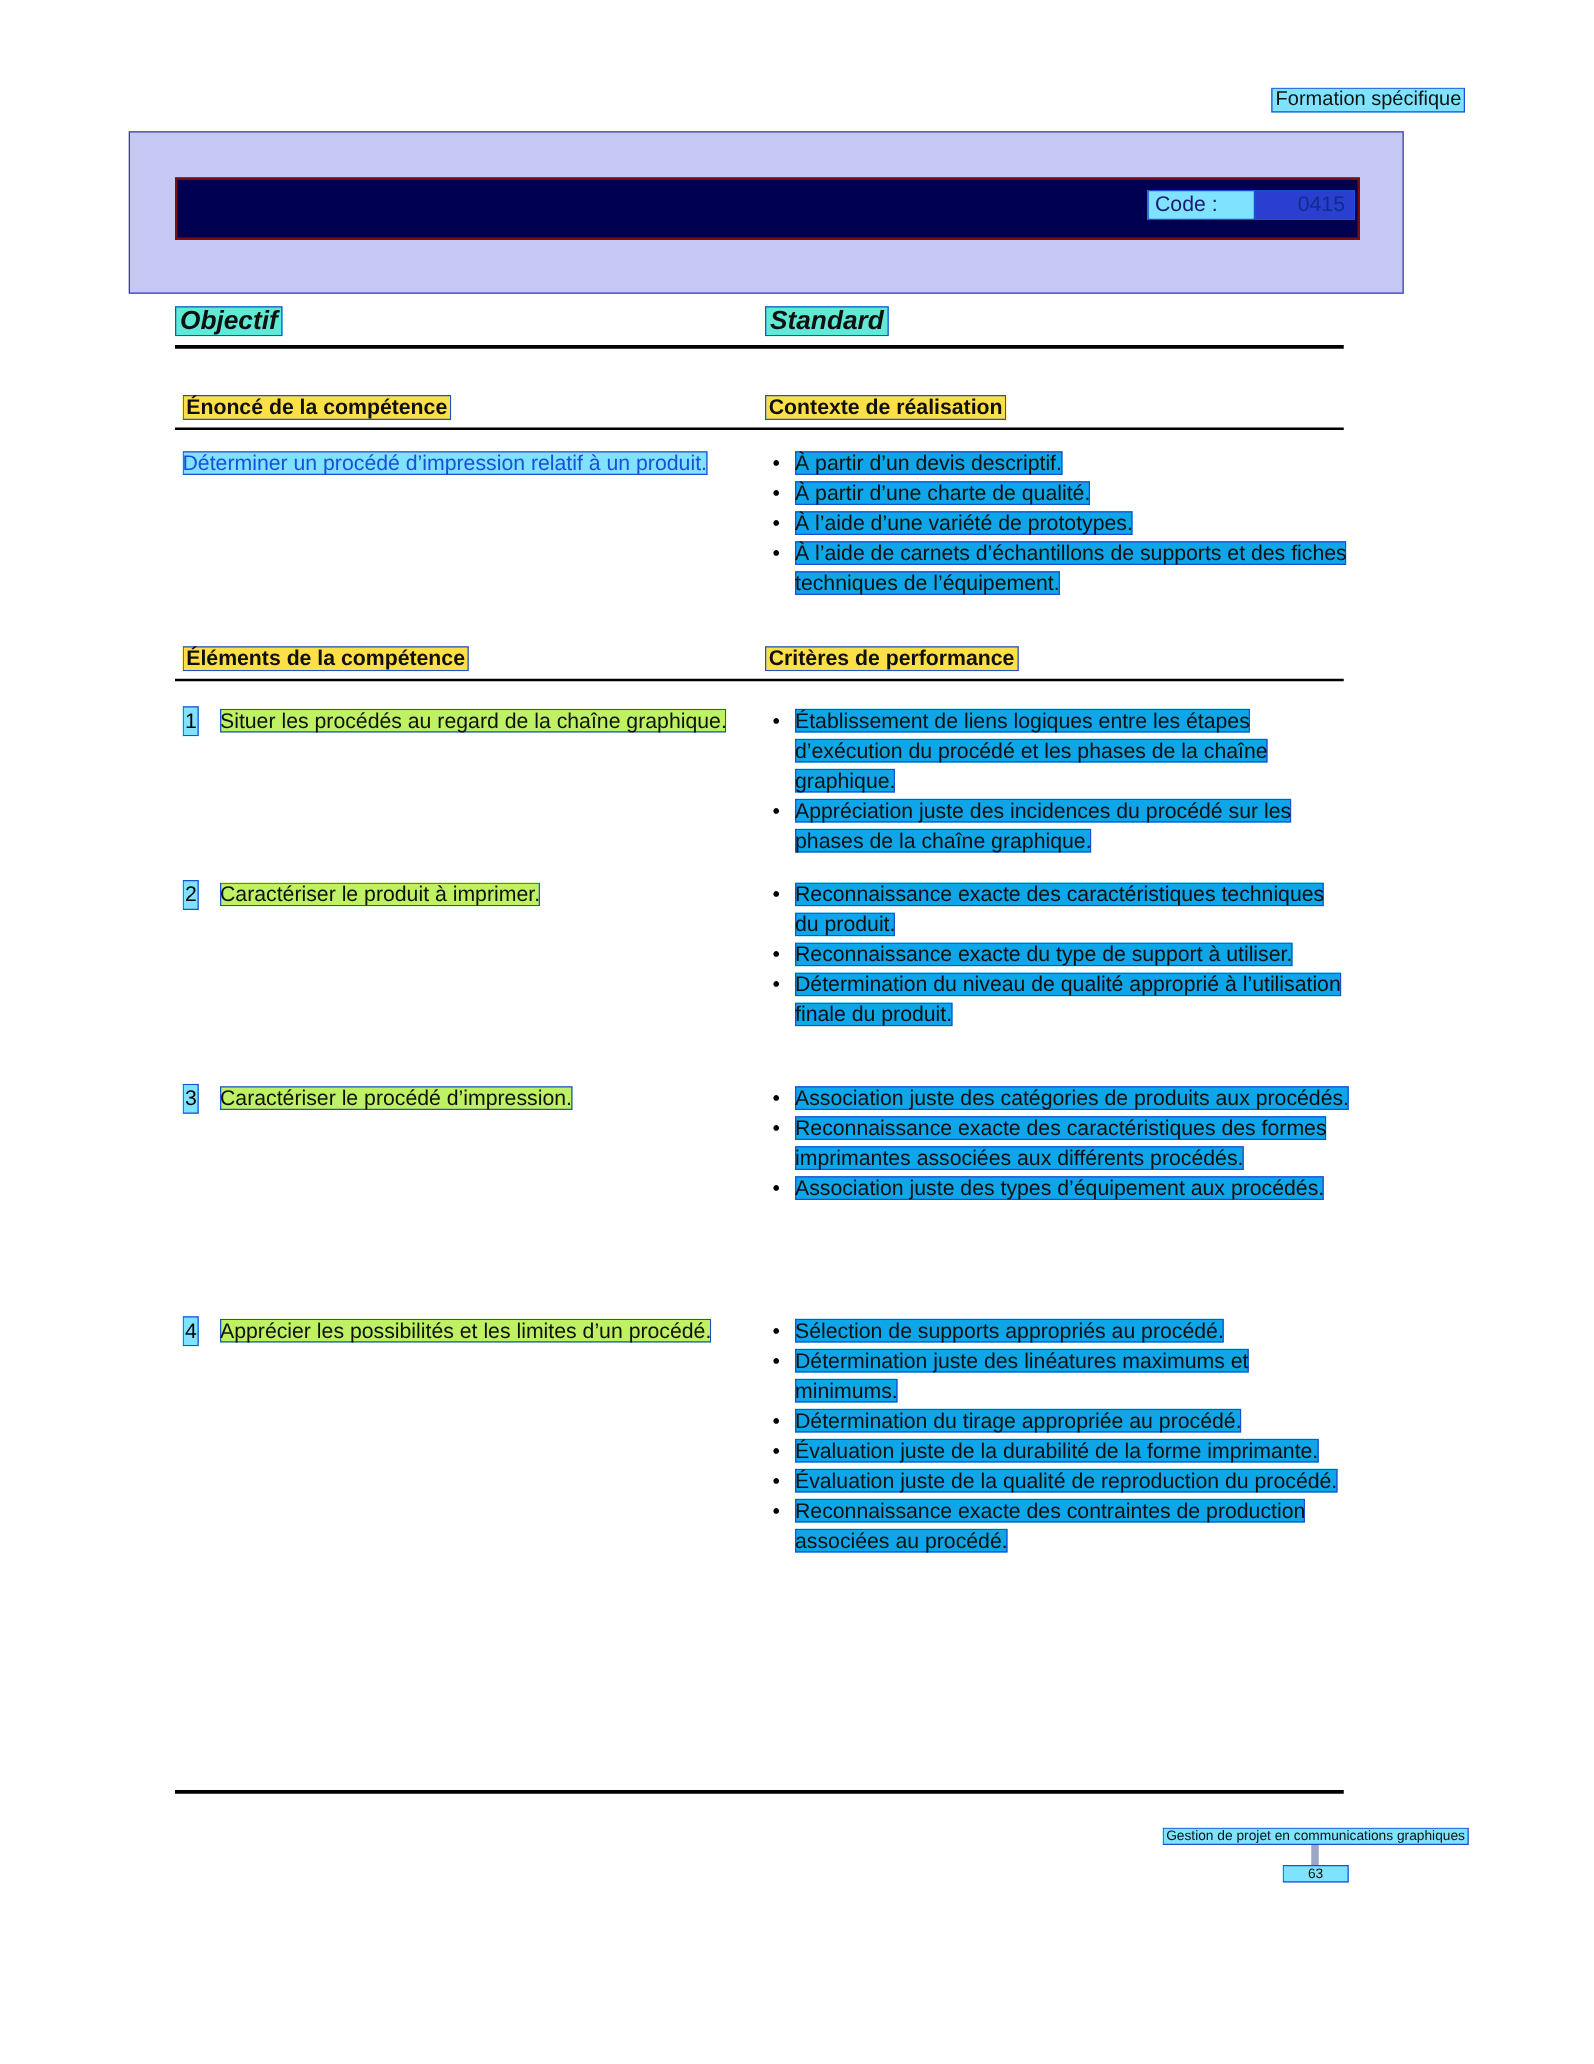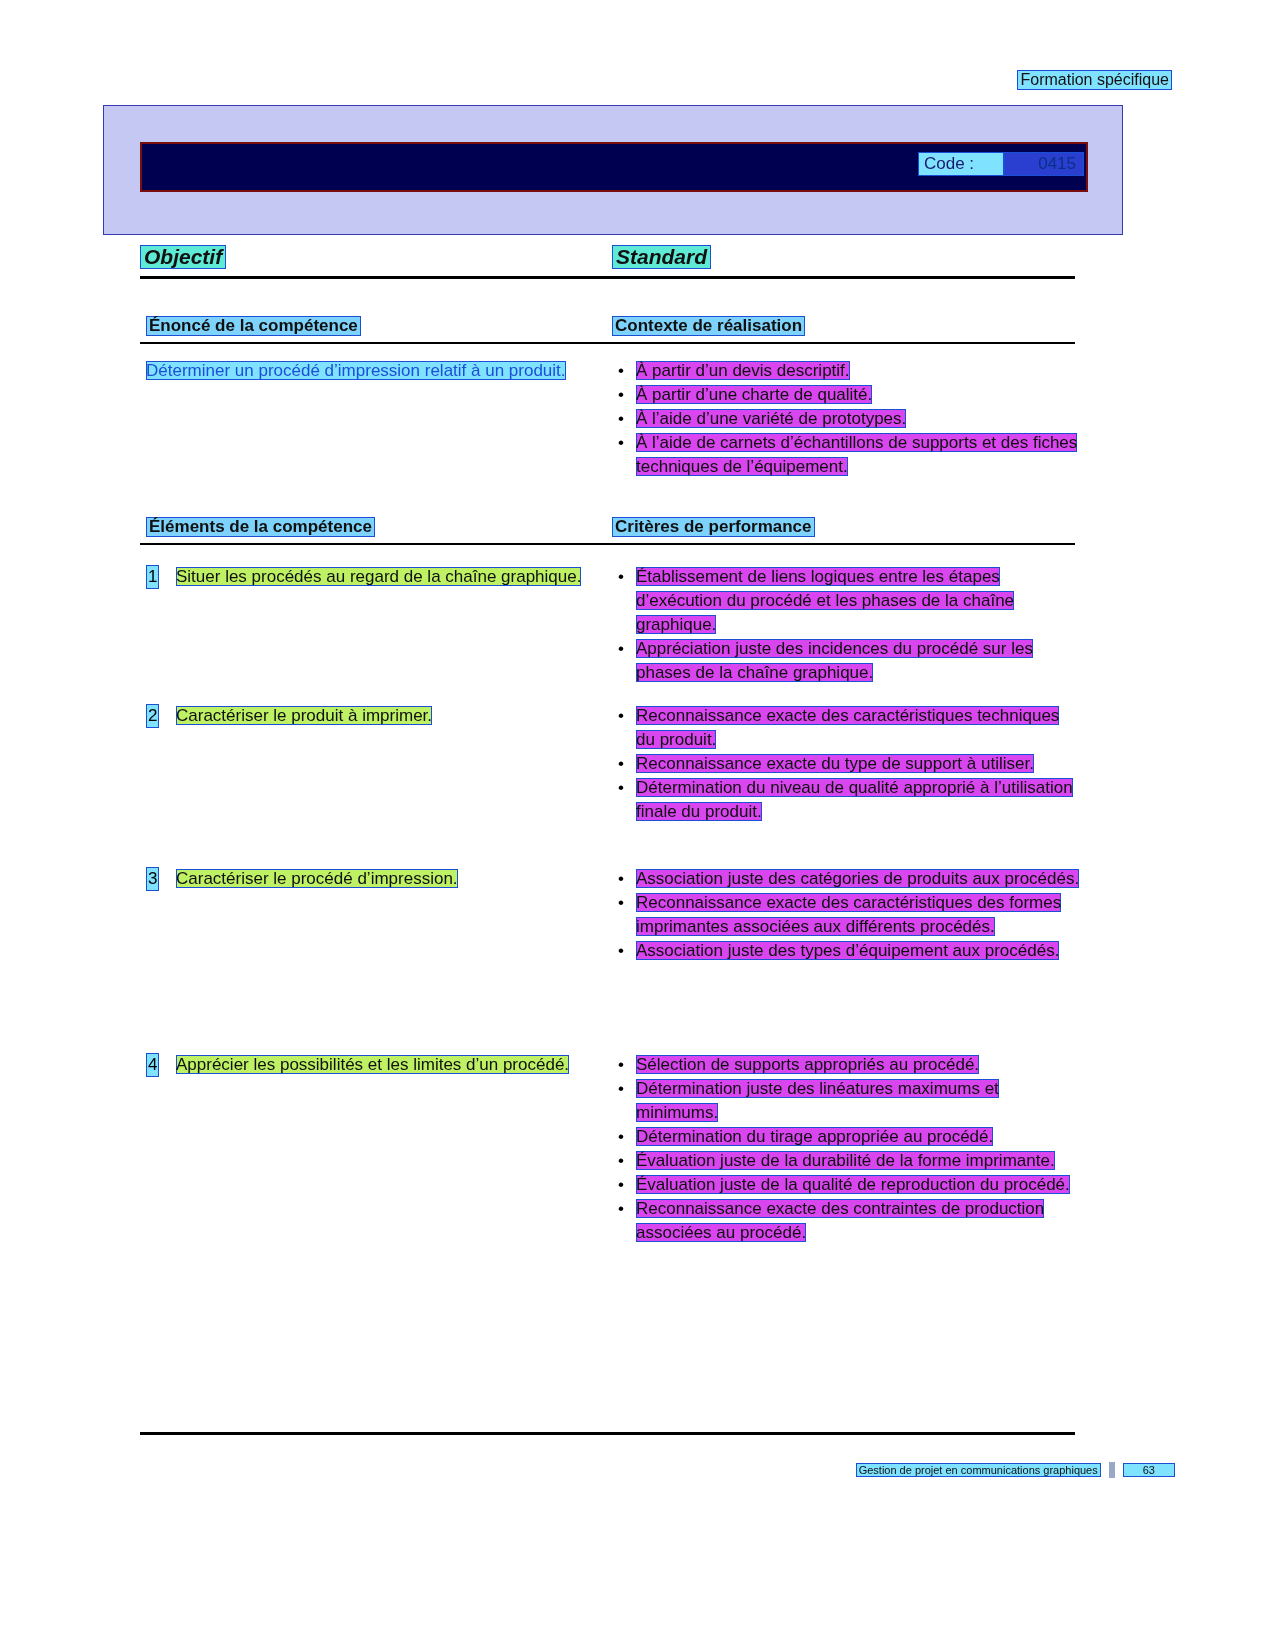--- a/index.html
+++ b/index.html
@@ -113,21 +113,21 @@
     height: 3px;
     background: #000000;
   }
 
   
   .sec-head {
     position: absolute;
     font-size: 17px;
     font-weight: bold;
     color: #101010;
-    background: #7dd3fc;
+    background: #fde047;
     box-shadow: 0 0 0 1px #1a4fd6 inset;
     padding: 0 3px;
     white-space: nowrap;
   }
   .rule-thin {
     position: absolute;
     left: 140px;
     width: 935px;
     height: 2px;
     background: #000000;
@@ -166,21 +166,21 @@
   ul.bullets > li::before {
     content: "\2022";
     position: absolute;
     left: 6px;
     top: 0px;
     font-size: 17px;
     color: #000;
   }
   ul.bullets > li .txt {
     display: inline;
-    background: #d946ef;
+    background: #0ea5e9;
     box-shadow: 0 0 0 1px #1a4fd6 inset;
     color: #101010;
     text-align: right;
   }
 
   ol.elements {
     list-style: none;
     margin: 0;
     padding: 0;
   }
@@ -213,20 +213,21 @@
     background: #000000;
   }
   .footer {
     position: absolute;
     right: 100px;
     top: 1462px;
     display: flex;
     align-items: center;
     gap: 0px;
     font-size: 11px;
+    flex-direction: column;
   }
   .footer-text {
     background: #7fe3ff;
     box-shadow: 0 0 0 1px #1a4fd6 inset;
     color: #101010;
     padding: 1px 3px;
     white-space: nowrap;
   }
   .footer-sep {
     width: 6px;

